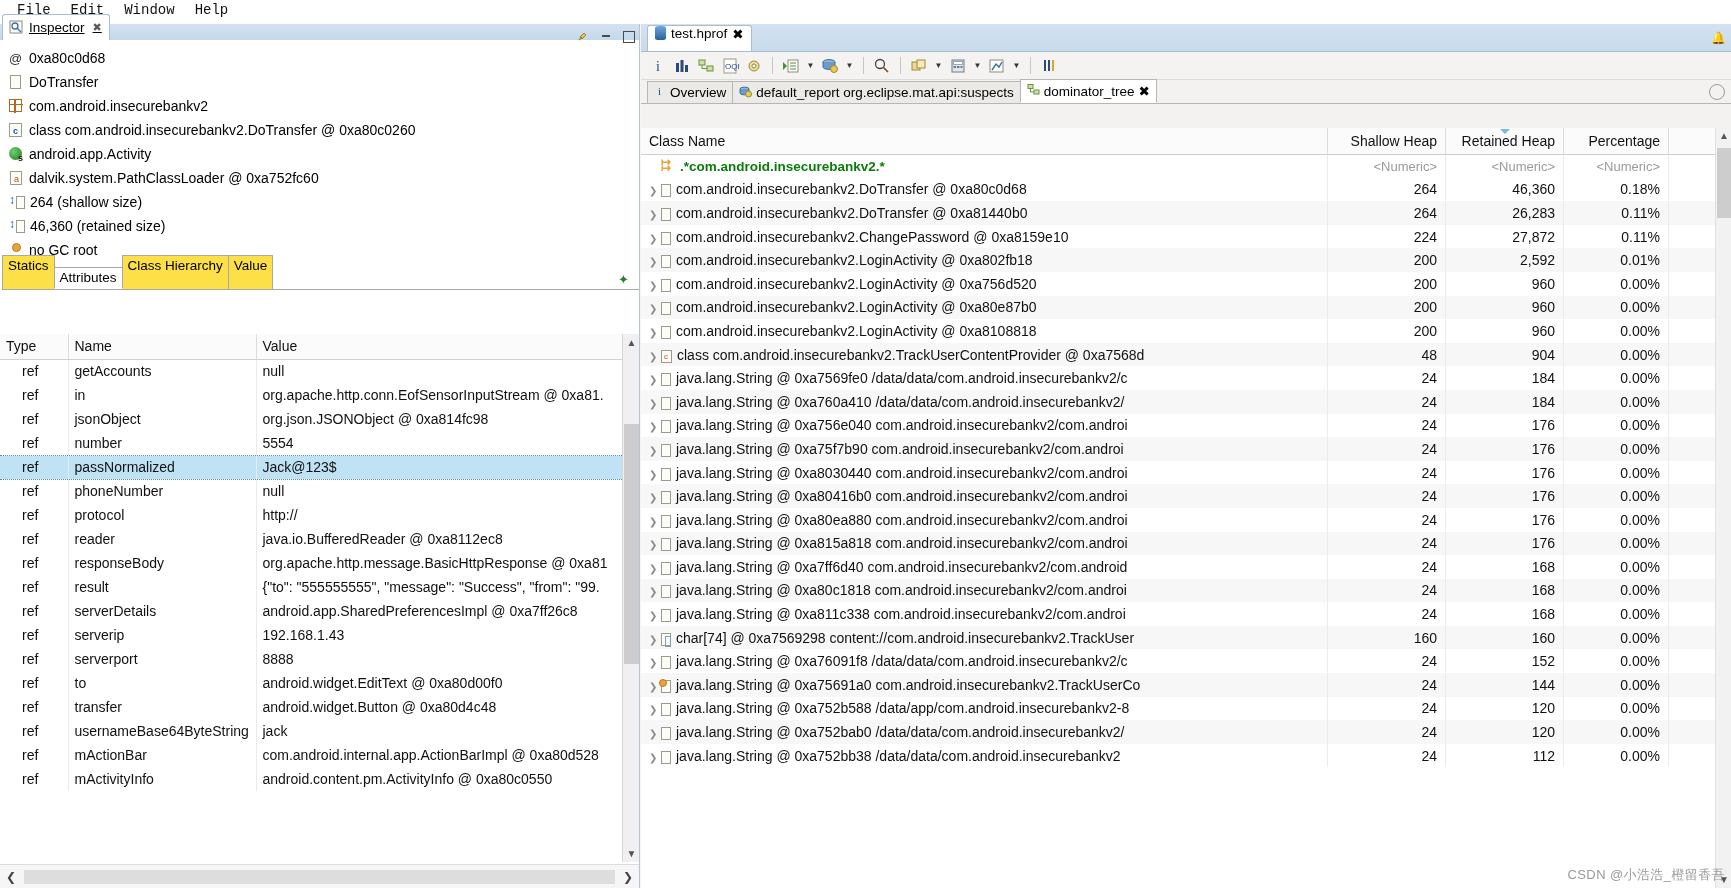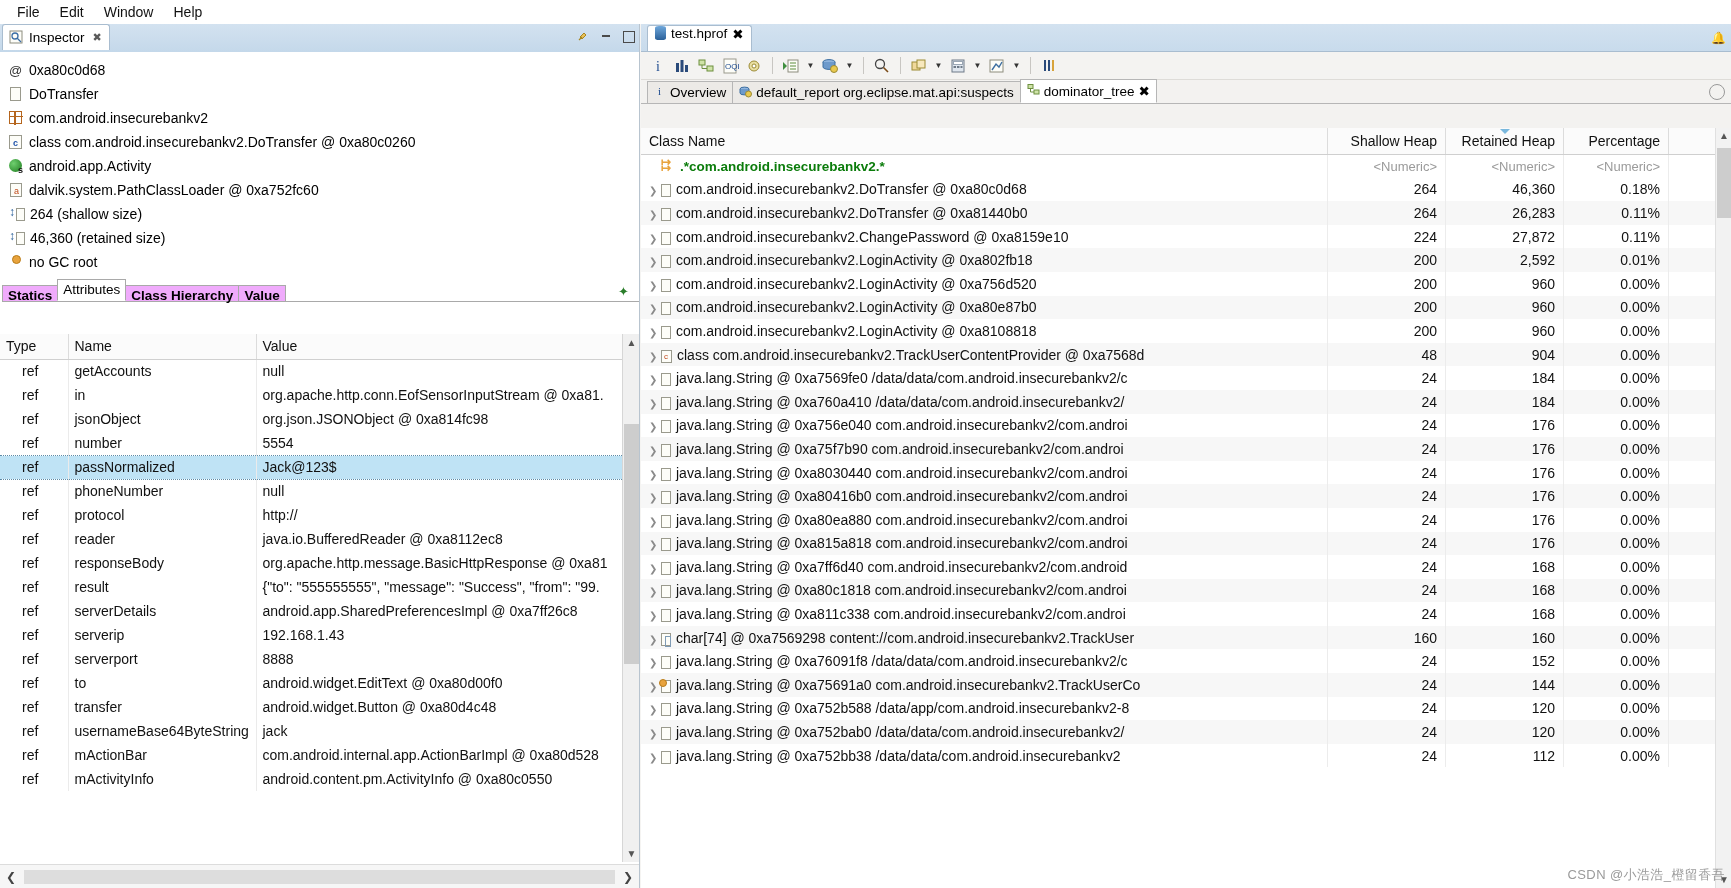--- a/index.html
+++ b/index.html
@@ -12,46 +12,48 @@
     font-size: 13px;
     color: #000;
   }
   .app { position: relative; width: 1731px; height: 888px; background:#f5f4f2; }
 
   
   .menubar {
     height: 24px;
     background: #ffffff;
     display: flex;
-    align-items: center;
+    align-items: flex-start;
     padding-left: 8px;
     gap: 2px;
+    font-family: Liberation Mono, monospace;
   }
   .menubar .mi {
     padding: 2px 9px;
     font-size: 14px;
     color: #111;
     cursor: default;
     white-space: nowrap;
   }
 
   
   .split { position:absolute; top:24px; left:0; right:0; bottom:0; }
 
   
   .left-panel {
     position:absolute; left:0; top:0; width:640px; bottom:0;
     background:#ffffff;
     border-right:1px solid #b8c4cf;
   }
   .tabrow {
-    height: 28px;
+    height: 16px;
     background: linear-gradient(to bottom,#d3e2f0,#c4d8ea);
-    display:flex; 
+    display:flex; align-items:flex-end;
     position:relative;
+    text-decoration:underline;
   }
   .tabrow .vtab {
     height:26px;
     background:#ffffff;
     border:1px solid #a9bdd0;
     border-bottom:none;
     border-radius:3px 3px 0 0;
     display:flex; align-items:center;
     gap:5px;
     padding:0 7px 0 6px;
@@ -104,25 +106,24 @@
     height:22px;
     margin: 6px 0 0 2px;
     border-bottom:1px solid #a9a9a9;
     position:relative;
   }
   .subtab {
     font-size:13.5px;
     padding:1px 5px 2px 5px;
     border:1px solid #a9a9a9;
     border-bottom:none;
-    background:#f0abfc;
+    background:#fde047;
     margin-right:-1px;
     line-height:17px;
-    height:16px;
-    font-weight:bold;
+    height:34px;
   }
   .subtab.active { background:#ffffff; height:22px; font-weight:normal; position:relative; z-index:2; border-bottom:1px solid #fff;}
   .subtabs .pin { position:absolute; right:10px; bottom:2px; color:#2a7d2a; font-size:13px; }
 
   
   .attr-wrap { position:absolute; left:0; right:0; top:310px; bottom:26px; }
   .attr-table { width:100%; border-collapse:collapse; table-layout:fixed; }
   .attr-table th {
     font-weight:normal; font-size:14px; text-align:left;
     background:#fbfbfb; border-right:1px solid #dcdcdc; border-bottom:1px solid #d0d0d0;

